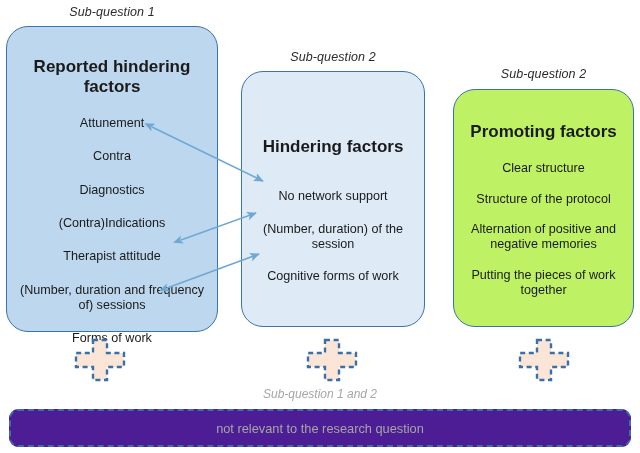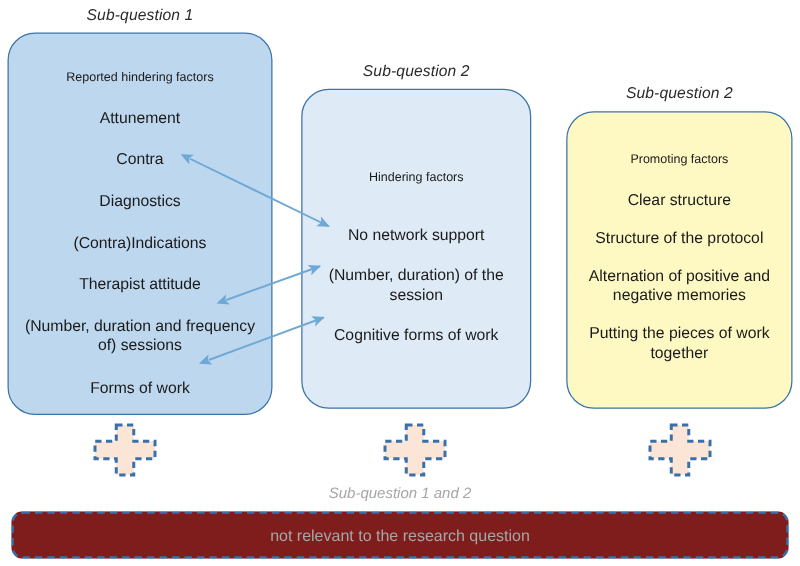--- a/index.html
+++ b/index.html
@@ -50,26 +50,26 @@
     background: #bdd7ee;
   }
   #box-2 {
     left: 241px; top: 71px;
     width: 184px; height: 256px;
     background: #deeaf6;
   }
   #box-3 {
     left: 453px; top: 89px;
     width: 181px; height: 238px;
-    background: #fef9c3;
+    background: #bef264;
   }
 
   .box-head {
-    font-weight: normal;
-    font-size: 10px;
+    font-weight: bold;
+    font-size: 17px;
     line-height: 1.2;
   }
   .box-item {
     font-size: 12.6px;
     line-height: 1.22;
   }
 
   
   #box-1 .inner { position: absolute; left: 4px; right: 4px; top: 30px; }
   #box-1 .box-head { margin-bottom: 18px; }
@@ -107,21 +107,21 @@
     font-style: italic;
     font-size: 12px;
     color: #a6a6a6;
     white-space: nowrap;
   }
   #bottom-bar {
     position: absolute;
     left: 9px; top: 409px;
     width: 622px; height: 38px;
     box-sizing: border-box;
-    background: #7f1d1d;
+    background: #4c1d95;
     border: 2.4px dashed #3a6fa8;
     border-radius: 9px;
     display: flex;
     align-items: center;
     justify-content: center;
   }
   #bottom-bar-text {
     font-size: 12.8px;
     color: #a6a6a6;
   }

